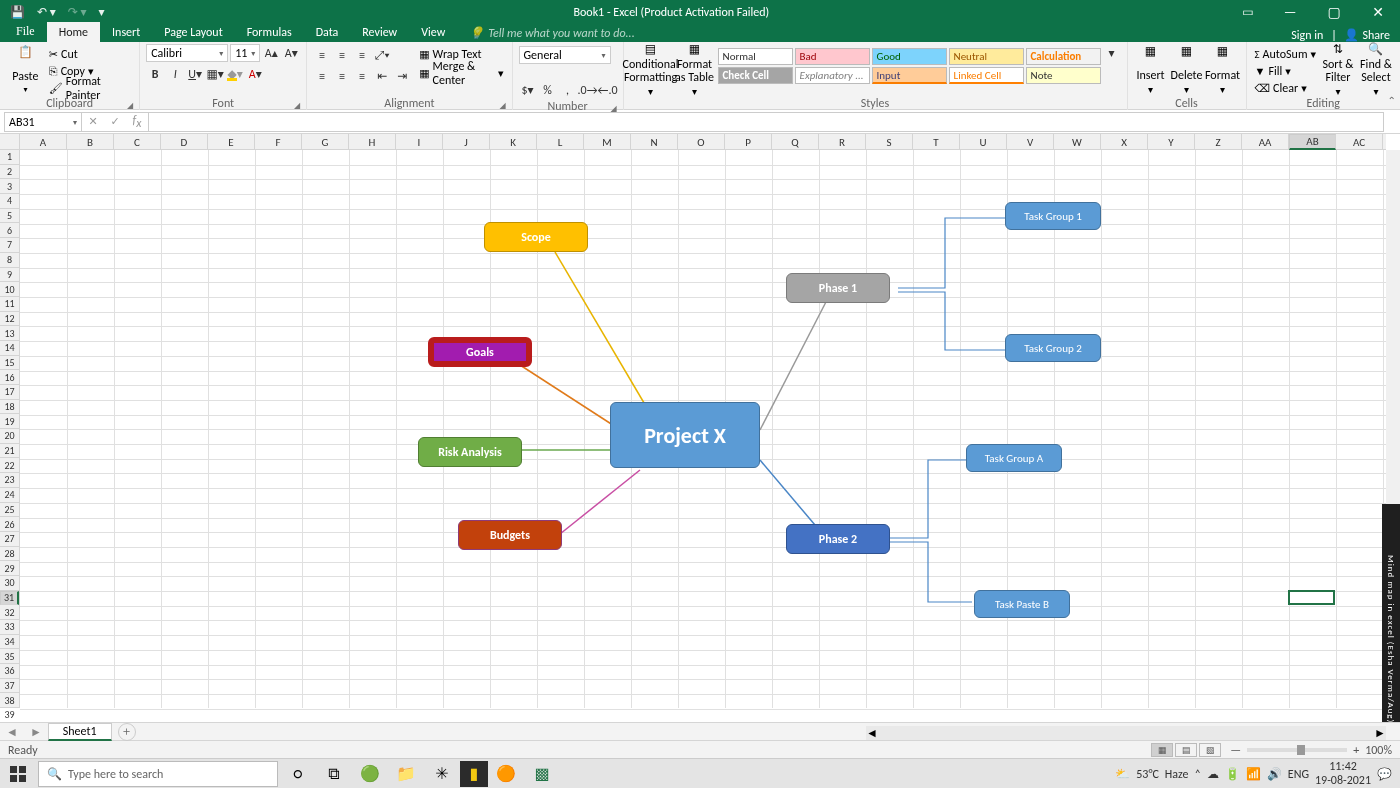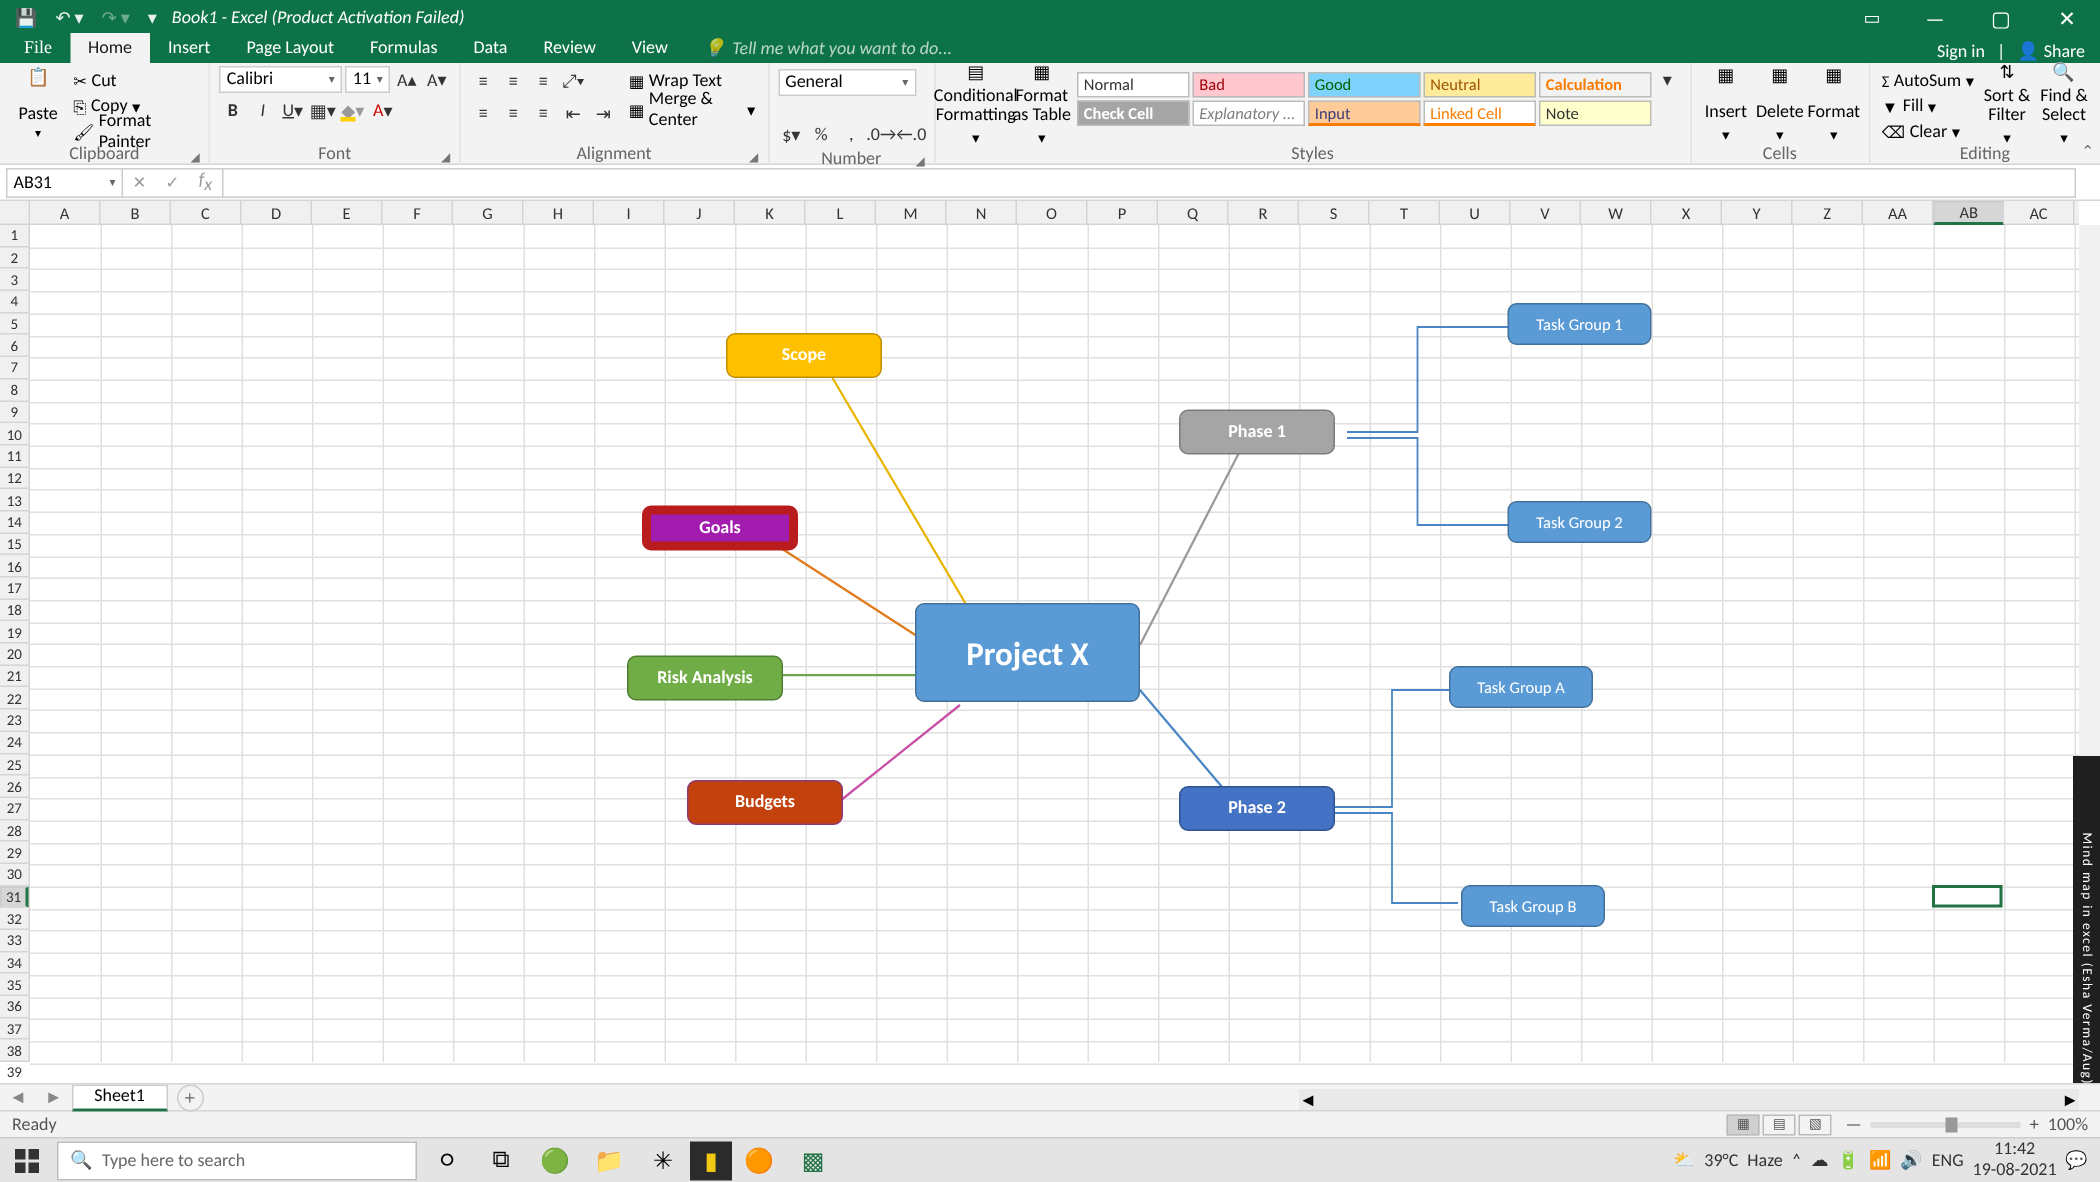--- a/index.html
+++ b/index.html
@@ -2,21 +2,21 @@
 <html><head>
 <meta charset="utf-8">
 <style>
 * { margin:0; padding:0; box-sizing:border-box; font-family:"Segoe UI", Calibri, Arial, sans-serif; font-size:12px; user-select:none; }
 html,body { width:1400px; height:788px; overflow:hidden; background:#fff; }
 
 
 .titlebar { height:24px; background:#0d7248; color:#fff; display:flex; align-items:center; }
 .titlebar .qa { display:flex; align-items:center; gap:4px; padding:0 6px; }
 .titlebar .qa span { padding:2px 4px; cursor:default; opacity:.9; }
-.titlebar .title { flex:1; font-size:12px;font-style:italic; }
+.titlebar .title { flex:1; text-align:center; font-size:12px; }
 .titlebar .wbtns { display:flex; }
 .titlebar .wbtns span { width:44px; height:24px; display:flex; align-items:center; justify-content:center; font-size:14px; }
 
 
 .tabsrow { height:18px; background:#0d7248; color:#fff; display:flex; align-items:flex-end; padding-left:4px; }
 .tabsrow .tab { padding:3px 12px; font-size:12px; cursor:default; }
 .tabsrow .tab.active { background:#f3f3f3; color:#1a1a1a; }
 .tabsrow .tab.file { background:#0d7248;font-family:Liberation Serif, serif; }
 .tabsrow .tellme { margin-left:6px; opacity:.7; font-style:italic; font-size:11px; display:flex; align-items:center; gap:4px; padding:2px 6px; }
 .tabsrow .spacer { flex:1; }
@@ -454,21 +454,21 @@
     <div class="shape" style="left:590px;top:252px;width:150px;height:66px;background:#5b9bd5;font-size:22px;border:1px solid #41719c">Project X</div>
     <div class="shape" style="left:464px;top:72px;width:104px;height:30px;background:#ffc000;border:1px solid #bf9000">Scope</div>
     <div class="shape" style="left:408px;top:187px;width:104px;height:30px;background:#a21caf;border:6px solid #b91c1c">Goals</div>
     <div class="shape" style="left:398px;top:287px;width:104px;height:30px;background:#70ad47;border:1px solid #507e32">Risk Analysis</div>
     <div class="shape" style="left:438px;top:370px;width:104px;height:30px;background:#c2410c;border:1px solid #8e3a78">Budgets</div>
     <div class="shape" style="left:766px;top:123px;width:104px;height:30px;background:#a5a5a5;border:1px solid #7b7b7b">Phase 1</div>
     <div class="shape" style="left:766px;top:374px;width:104px;height:30px;background:#4472c4;border:1px solid #2f528f">Phase 2</div>
     <div class="shape" style="left:985px;top:52px;width:96px;height:28px;background:#5b9bd5;border:1px solid #41719c;font-weight:400;font-size:11px">Task Group 1</div>
     <div class="shape" style="left:985px;top:184px;width:96px;height:28px;background:#5b9bd5;border:1px solid #41719c;font-weight:400;font-size:11px">Task Group 2</div>
     <div class="shape" style="left:946px;top:294px;width:96px;height:28px;background:#5b9bd5;border:1px solid #41719c;font-weight:400;font-size:11px">Task Group A</div>
-    <div class="shape" style="left:954px;top:440px;width:96px;height:28px;background:#5b9bd5;border:1px solid #41719c;font-weight:400;font-size:11px">Task Group B</div>
+    <div class="shape" style="left:954px;top:440px;width:96px;height:28px;background:#5b9bd5;border:1px solid #41719c;font-weight:400;font-size:11px">Task Paste B</div>
 
     <div class="active-cell" id="activecell" style="left: 1268px; top: 440px;"></div>
   </div>
   <div class="vscroll"></div>
   <div class="sideoverlay">Mind map in excel (Esha Verma/Aug)  02:01</div>
 </div>
 
 <div class="sheettabs">
   <span class="nav">◄</span>
   <span class="nav">►</span>
@@ -509,21 +509,21 @@
   <div class="ticon">⧉</div>
   <div class="ticon">🟢</div>
   <div class="ticon">📁</div>
   <div class="ticon">✳</div>
   <div class="ticon" style="background:#2b2b2b;color:#f2c811;width:28px;height:26px">▮</div>
   <div class="ticon">🟠</div>
   <div class="ticon" style="color:#217346">▩</div>
   <div class="flex"></div>
   <div class="tray">
     <span>⛅</span>
-    <span>39°C</span>
+    <span>53°C</span>
     <span>Haze</span>
     <span>˄</span>
     <span>☁</span>
     <span>🔋</span>
     <span>📶</span>
     <span>🔊</span>
     <span>ENG</span>
     <div class="clock">
       <div>11:42</div>
         <div>19-08-2021</div>

